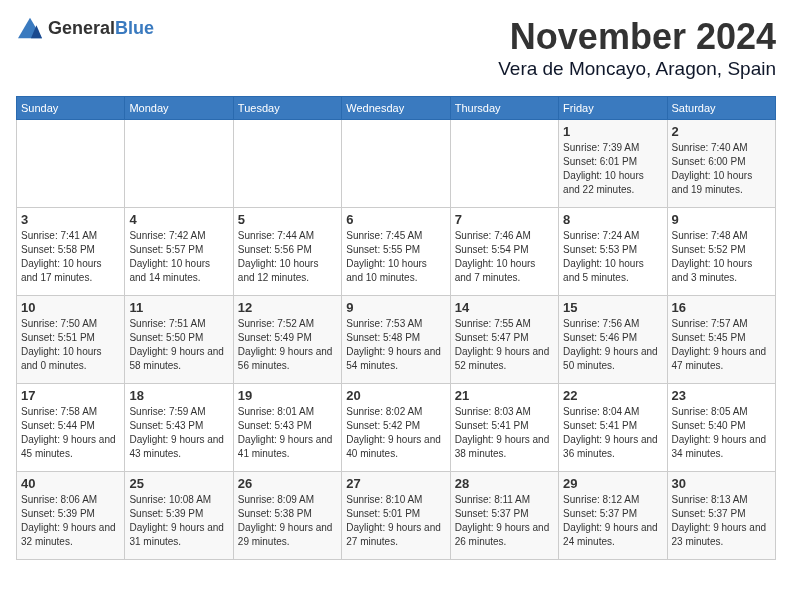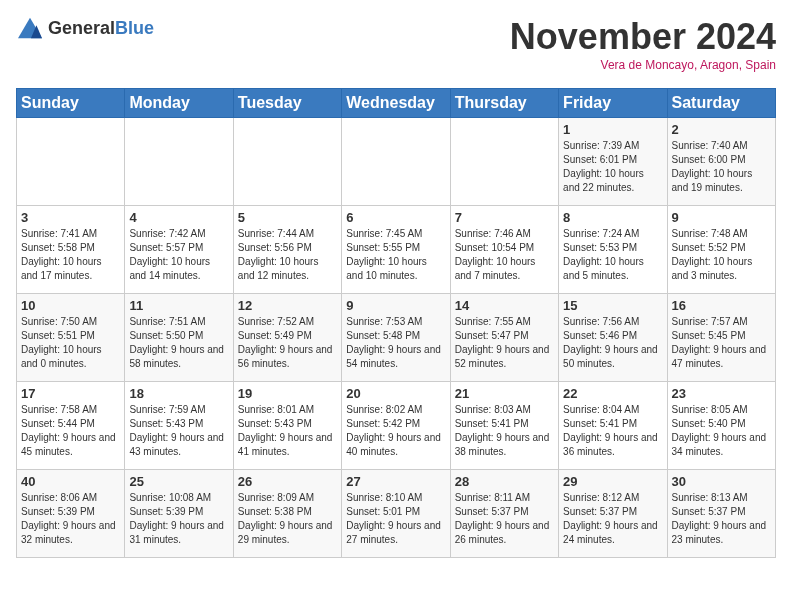--- a/index.html
+++ b/index.html
@@ -37,33 +37,33 @@
     }
     .title-area {
       text-align: right;
     }
     .month-title {
       font-size: 36px;
       font-weight: bold;
       color: #333;
     }
     .location-title {
-      font-size: 12px;
-      color: #be185d;
+      font-size: 19px;
+      color: #0f172a;
     }
     table {
       width: 100%;
       border-collapse: collapse;
       table-layout: fixed;
     }
     thead tr th {
       background-color: #3a7abf;
       color: #fff;
-      font-size: 16px;
-      font-weight: bold;
+      font-size: 11px;
+      font-weight: normal;
       padding: 5px 4px;
       text-align: left;
       border: 1px solid #2a6aaf;
     }
     tbody tr td {
       vertical-align: top;
       border: 1px solid #ccc;
       padding: 4px 4px;
       font-size: 10px;
       color: #333;
@@ -161,21 +161,21 @@
         </td>
         <td>
           <span class="day-num">6</span>
           <div class="day-info">Sunrise: 7:45 AM
 Sunset: 5:55 PM
 Daylight: 10 hours and 10 minutes.</div>
         </td>
         <td>
           <span class="day-num">7</span>
           <div class="day-info">Sunrise: 7:46 AM
-Sunset: 10:54 PM
+Sunset: 5:54 PM
 Daylight: 10 hours and 7 minutes.</div>
         </td>
         <td>
           <span class="day-num">8</span>
           <div class="day-info">Sunrise: 7:24 AM
 Sunset: 5:53 PM
 Daylight: 10 hours and 5 minutes.</div>
         </td>
         <td>
           <span class="day-num">9</span>

